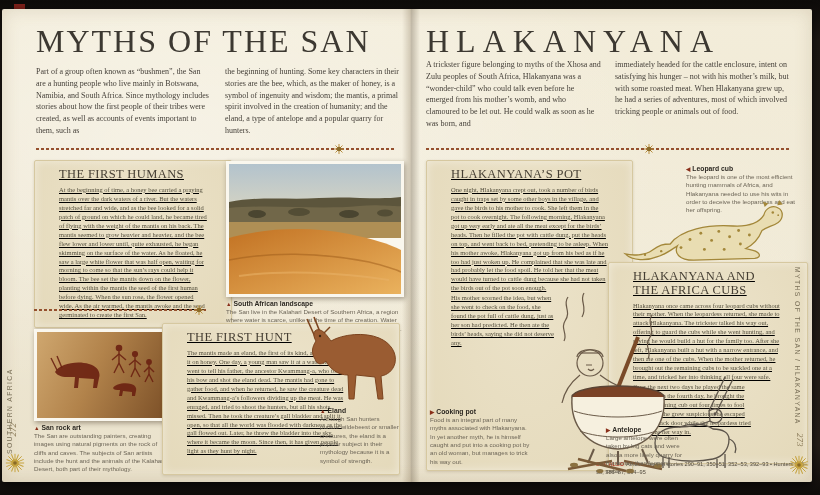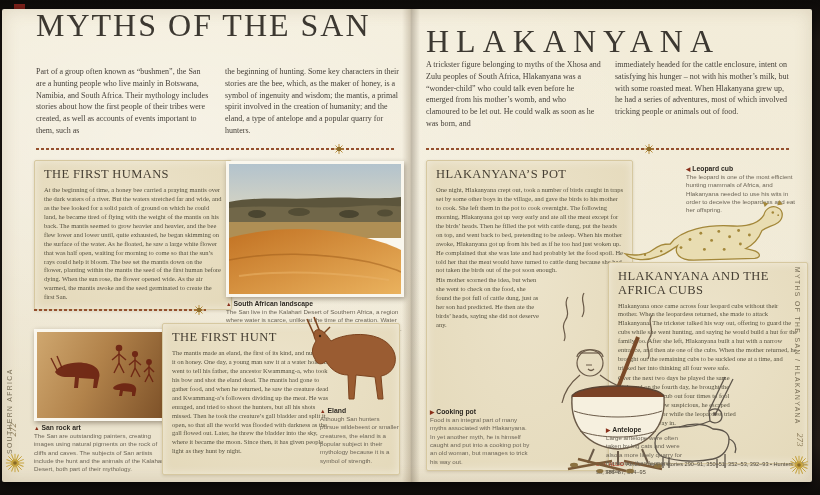--- a/index.html
+++ b/index.html
@@ -14,21 +14,21 @@
   .fold{position:absolute;left:400px;top:0;width:18px;height:473px;
     background:linear-gradient(90deg,transparent,rgba(95,72,40,.22) 45%,rgba(60,45,25,.28) 52%,transparent);}
   .abs{position:absolute;}
   .page-title{font-family:"Liberation Serif",serif;font-weight:400;color:#3c3831;font-size:32px;line-height:1;letter-spacing:2px;white-space:nowrap;}
   .title-r{letter-spacing:7px;}
   .intro{display:flex;gap:14px;}
   .intro p{margin:0;width:175px;font-size:8px;line-height:1.47;color:#46413a;text-align:left;}
   .rule{height:2px;background:repeating-linear-gradient(90deg,#95502e 0 3px,rgba(0,0,0,0) 3px 5px);}
   .rule .orn{position:absolute;top:-4px;}
   .panel{background:radial-gradient(ellipse at 50% 35%,#ece3ca,#e4d9ba);border:1px solid #d6c8a0;border-radius:2px;
-    box-shadow:0 1px 3px rgba(90,65,30,.18), inset 0 0 10px rgba(255,255,255,.45);padding:7px 9px;box-sizing:border-box;overflow:hidden;}
+    box-shadow:0 1px 3px rgba(90,65,30,.18), inset 0 0 10px rgba(255,255,255,.45);padding:7px 24px;box-sizing:border-box;overflow:hidden;text-decoration:underline;}
   .panel-h{font-family:"Liberation Serif",serif;font-size:12.5px;color:#453e33;letter-spacing:.4px;margin:0 0 4px 0;line-height:1.1;}
   .panel-b{font-size:6.5px;line-height:1.38;color:#55503f;text-align:left;}
   .narrow{margin-top:1px;}
   .frame{background:#faf7ee;padding:3px;box-shadow:1px 2px 5px rgba(50,33,15,.4);box-sizing:border-box;}
   .frame .inner{position:relative;width:100%;height:100%;overflow:hidden;}
   .cap-head{font-family:"Liberation Sans",sans-serif;font-size:6.8px;font-weight:bold;color:#2c2822;margin-bottom:1px;}
   .marker{color:#8a2f1a;font-size:5.6px;margin-right:2px;}
   .cap-body{font-family:"Liberation Sans",sans-serif;font-size:6.2px;line-height:1.35;color:#6c6557;}
   .vlabel{font-family:"Liberation Sans",sans-serif;font-size:6.8px;letter-spacing:1.4px;color:#7a7058;writing-mode:vertical-rl;white-space:nowrap;}
   .vlabel.up{transform:rotate(180deg);}
@@ -40,24 +40,24 @@
 </style>
 </head>
 <body>
 
 <div class="stage">
   <div class="red-mark"></div>
 
   <div class="spread">
     <div class="fold"></div>
 
-    <div class="abs page-title" style="left:34px;top:0;">MYTHS OF THE SAN</div>
+    <div class="abs page-title" style="left:34px;top:16px;">MYTHS OF THE SAN</div>
 
     <div class="abs intro" style="left:34px;top:57px;width:364px;">
-      <p>Part of a group often known as “bushmen”, the San are a hunting people who live mainly in Botswana, Namibia, and South Africa. Their mythology includes stories about how the first people of their tribes were created, as well as accounts of events important to them, such as</p>
+      <p>Part of a group often known as “bushmen”, the San are a hunting people who live mainly in Botswana, Namibia, and South Africa. Since mythology includes stories about how the first people of their tribes were created, as well as accounts of events important to them, such as</p>
       <p>the beginning of hunting. Some key characters in their stories are the bee, which, as the maker of honey, is a symbol of ingenuity and wisdom; the mantis, a primal spirit involved in the creation of humanity; and the eland, a type of antelope and a popular quarry for hunters.</p>
     </div>
 
     <div class="abs rule" style="left:34px;top:139px;width:358px;">
       <span class="orn" style="left:298px;">
         <svg width="10" height="10" viewBox="0 0 10 10">
             <g stroke="#b98f3e" stroke-width="1">
               <line x1="5" y1="0" x2="5" y2="10"></line>
               <line x1="0" y1="5" x2="10" y2="5"></line>
               <line x1="1.5" y1="1.5" x2="8.5" y2="8.5"></line>

